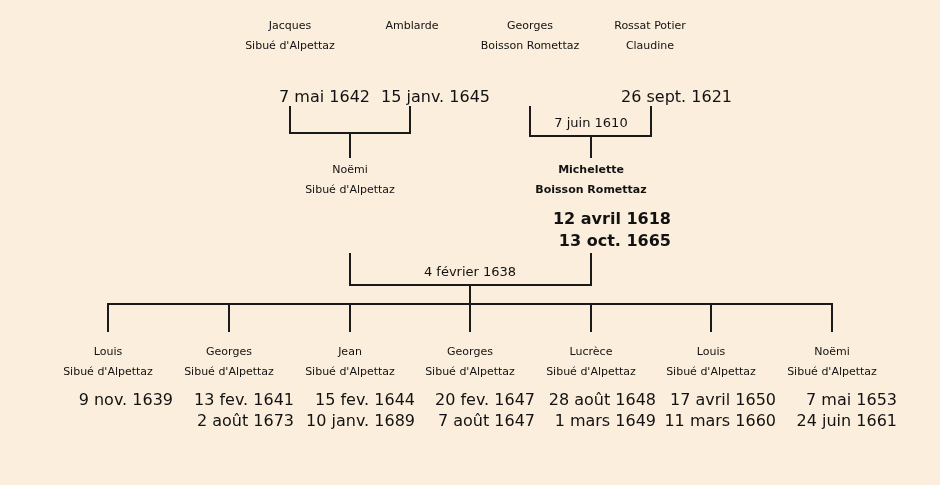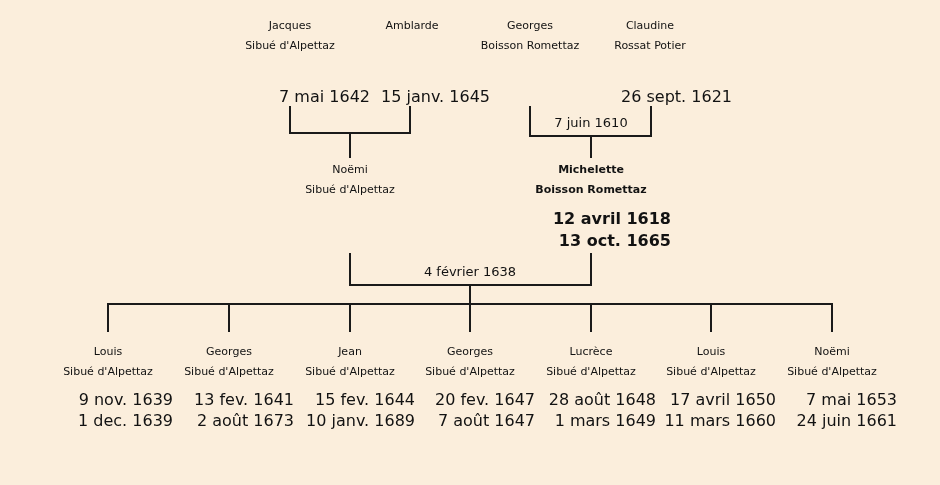--- a/index.html
+++ b/index.html
@@ -60,22 +60,22 @@
   </div>
   <div class="node" style="left:332px;top:16px">
     <div>Amblarde</div>
     <div></div>
   </div>
   <div class="node" style="left:450px;top:16px">
     <div>Georges</div>
     <div>Boisson Romettaz</div>
   </div>
   <div class="node" style="left:570px;top:16px">
+    <div>Rossat Potier</div>
     <div>Claudine</div>
-    <div>Rossat Potier</div>
   </div>
 
   <div class="dates" style="left:210px;top:86px">7 mai 1642</div>
   <div class="dates" style="left:330px;top:86px">15 janv. 1645</div>
   <div class="dates" style="left:572px;top:86px">26 sept. 1621</div>
 
   <div class="vline" style="left:289px;top:106px;height:28px"></div>
   <div class="vline" style="left:409px;top:106px;height:28px"></div>
   <div class="hline" style="left:289px;top:132px;width:122px"></div>
   <div class="vline" style="left:349px;top:132px;height:26px"></div>
@@ -139,21 +139,20 @@
     <div>Louis</div>
     <div>Sibué d'Alpettaz</div>
   </div>
   <div class="node child" style="left:767px;top:342px">
     <div>Noëmi</div>
     <div>Sibué d'Alpettaz</div>
   </div>
 
   <div class="dates child" style="left:43px;top:389px">
     <div>9 nov. 1639</div>
-    <div>1 dec. 1639</div>
   </div>
   <div class="dates child" style="left:164px;top:389px">
     <div>13 fev. 1641</div>
     <div>2 août 1673</div>
   </div>
   <div class="dates child" style="left:285px;top:389px">
     <div>15 fev. 1644</div>
     <div>10 janv. 1689</div>
   </div>
   <div class="dates child" style="left:405px;top:389px">

